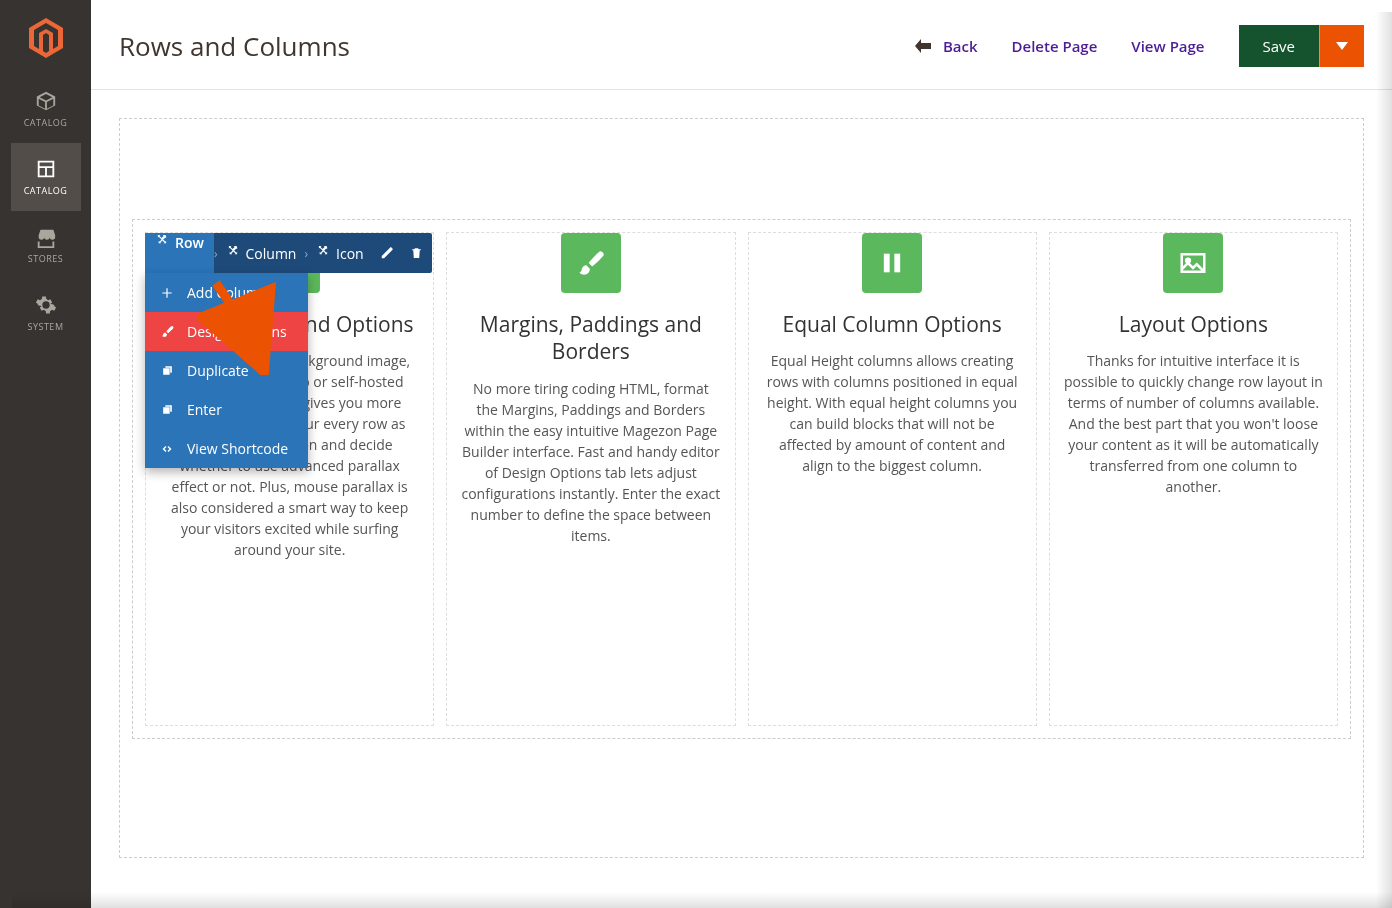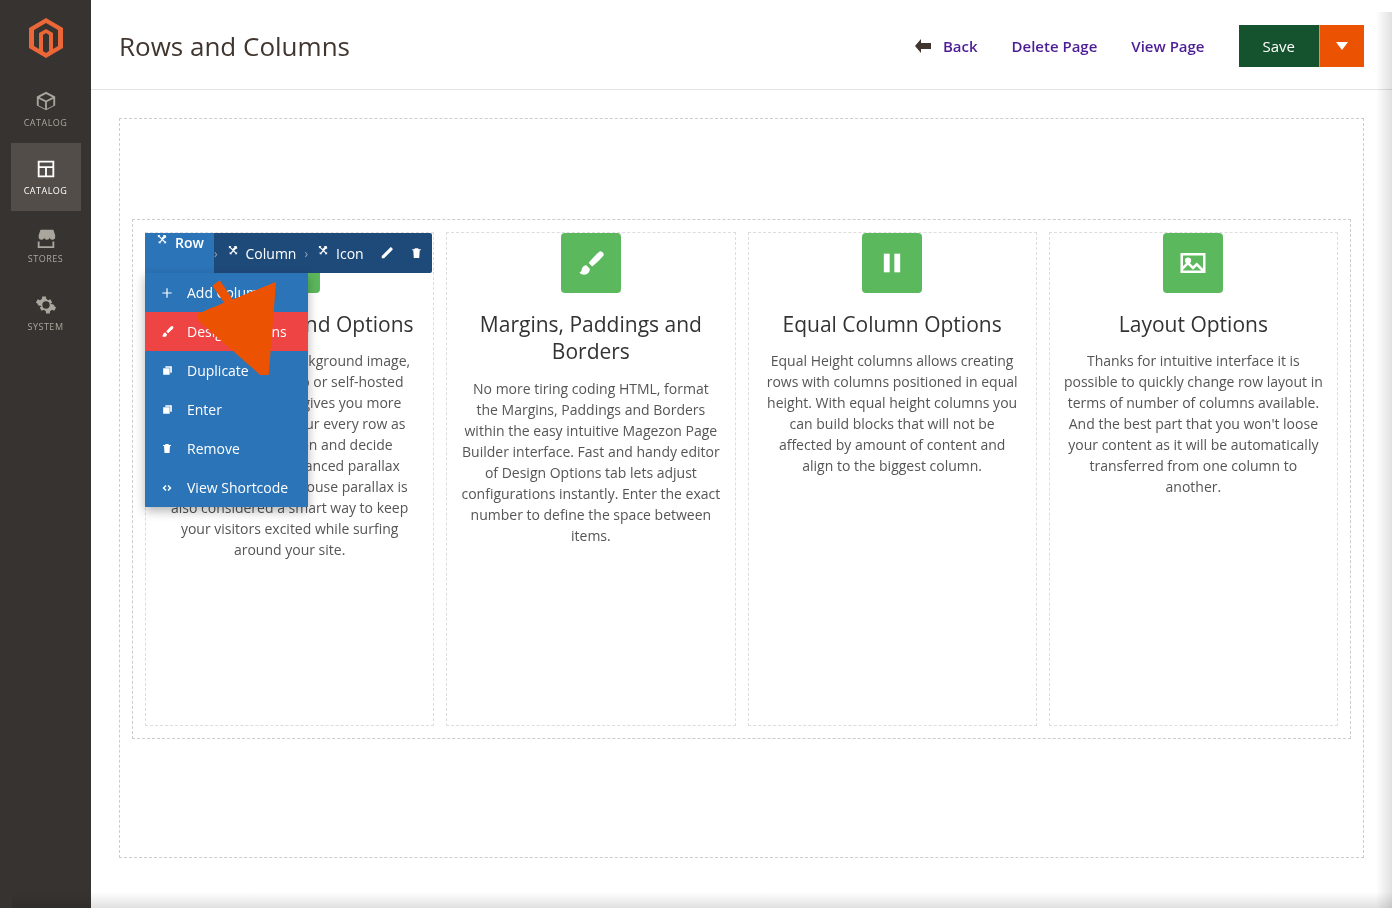--- a/index.html
+++ b/index.html
@@ -207,28 +207,20 @@
   <div class="menu-item">
     <span class="menu-icon">
         <svg width="13" height="13" viewBox="0 0 24 24" fill="#fff">
           <path d="M8 4h12v12h-3V7H8V4zM4 8h12v12H4V8z"></path>
         </svg>
       </span>
     <span>Enter</span>
   </div>
   <div class="menu-item">
     <span class="menu-icon">
-        <svg width="12" height="13" viewBox="0 0 24 24" fill="#fff">
-          <path d="M6 7h12l-1 14H7L6 7zm3-4h6l1 2h4v2H4V5h4l1-2z"></path>
-        </svg>
-      </span>
-    <span>Remove</span>
-  </div>
-  <div class="menu-item">
-    <span class="menu-icon">
         <svg width="14" height="12" viewBox="0 0 24 24" fill="#fff">
           <path d="M9 6L3 12l6 6 2-2-4-4 4-4-2-2zm6 0l-2 2 4 4-4 4 2 2 6-6-6-6z"></path>
         </svg>
       </span>
     <span>View Shortcode</span>
   </div>
 </div>
 
 <svg class="arrow-indicator" width="90" height="100">
   <defs>

